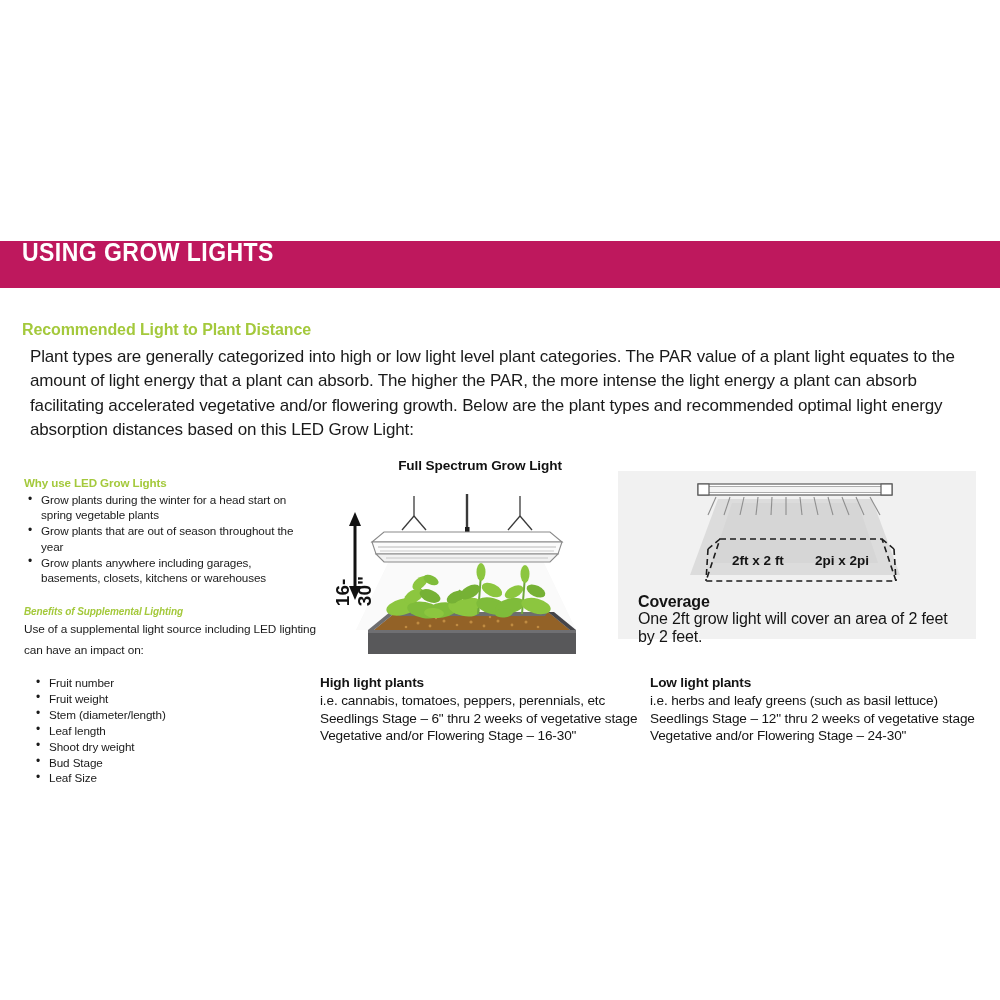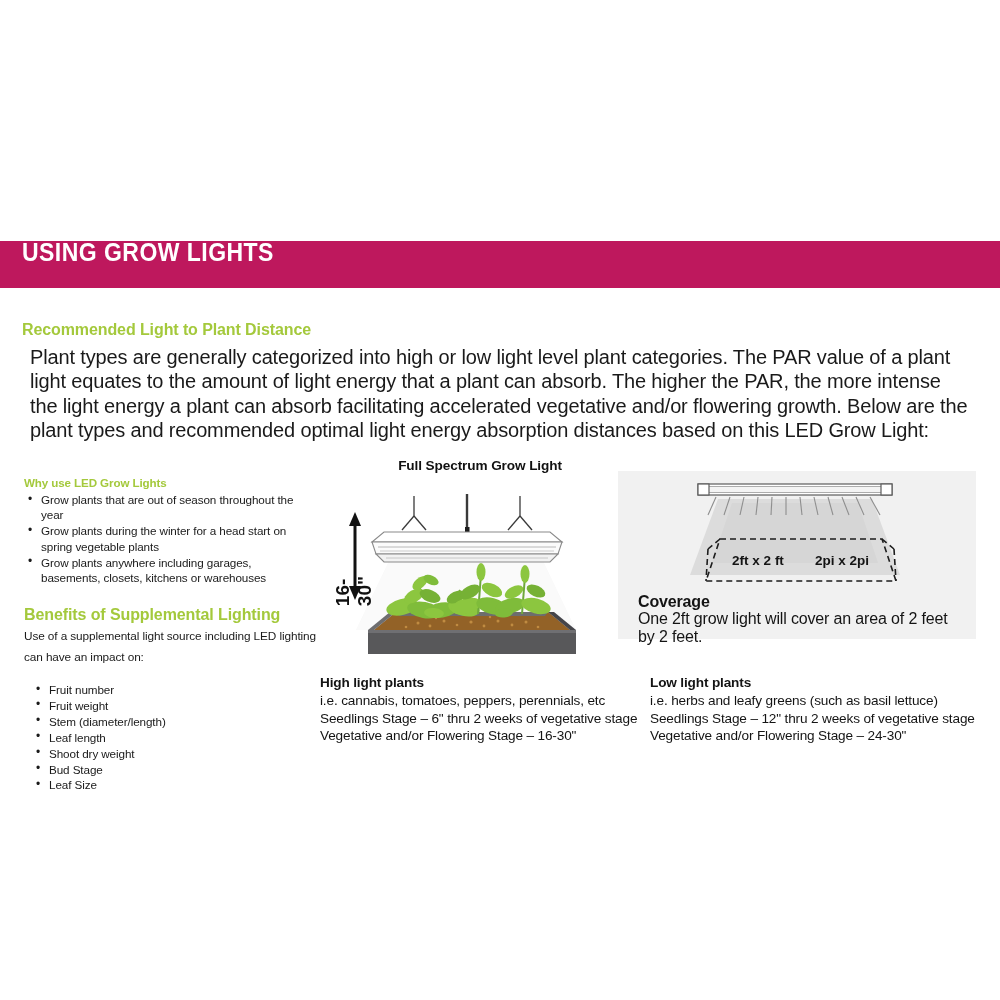--- a/index.html
+++ b/index.html
@@ -63,21 +63,21 @@
     top: 33px;
     font-size: 16px;
     letter-spacing: -0.1px;
   }
 
   .intro-paragraph {
     position: absolute;
     left: 30px;
     top: 57px;
     width: 942px;
-    font-size: 20px;
+    font-size: 17px;
     line-height: 24.3px;
     color: #1a1a1a;
     letter-spacing: -0.15px;
   }
 
   
   .left-col {
     position: absolute;
     left: 24px;
     top: 188px;
@@ -110,23 +110,24 @@
     font-size: 12px;
   }
 
   .benefits-block {
     position: absolute;
     left: 24px;
     top: 318px;
     width: 300px;
   }
   .benefits-heading {
-    font-size: 16px;
+    font-size: 10px;
     letter-spacing: -0.1px;
     margin: 0 0 2px 0;
+    font-style: italic;
   }
   .benefits-lead {
     font-size: 11.8px;
     line-height: 21px;
     letter-spacing: -0.1px;
     margin: 0;
   }
   .benefits-lists {
     position: relative;
     margin-top: 14px;
@@ -246,22 +247,22 @@
 </div>
 
 <div class="content">
 
   <div class="section-heading intro-heading">Recommended Light to Plant Distance</div>
   <div class="intro-paragraph">Plant types are generally categorized into high or low light level plant categories. The PAR value of a plant light equates to the amount of light energy that a plant can absorb.  The higher the PAR, the more intense the light energy a plant can absorb facilitating accelerated vegetative and/or flowering growth. Below are the plant types and recommended optimal light energy absorption distances based on this LED Grow Light:</div>
 
   <div class="left-col">
     <div class="section-heading why-heading">Why use LED Grow Lights</div>
     <ul class="bullets">
+      <li>Grow plants during the winter for a head start on spring vegetable plants</li>
       <li>Grow plants that are out of season throughout the year</li>
-      <li>Grow plants during the winter for a head start on spring vegetable plants</li>
       <li>Grow plants anywhere including garages, basements, closets, kitchens or  warehouses</li>
     </ul>
   </div>
 
   <div class="benefits-block">
     <div class="section-heading benefits-heading">Benefits of Supplemental Lighting</div>
     <p class="benefits-lead">Use of a supplemental light source including LED lighting can have an impact on:</p>
     <div class="benefits-lists" style="height:112px;">
       <ul class="bullets col-a">
         <li>Fruit number</li>

